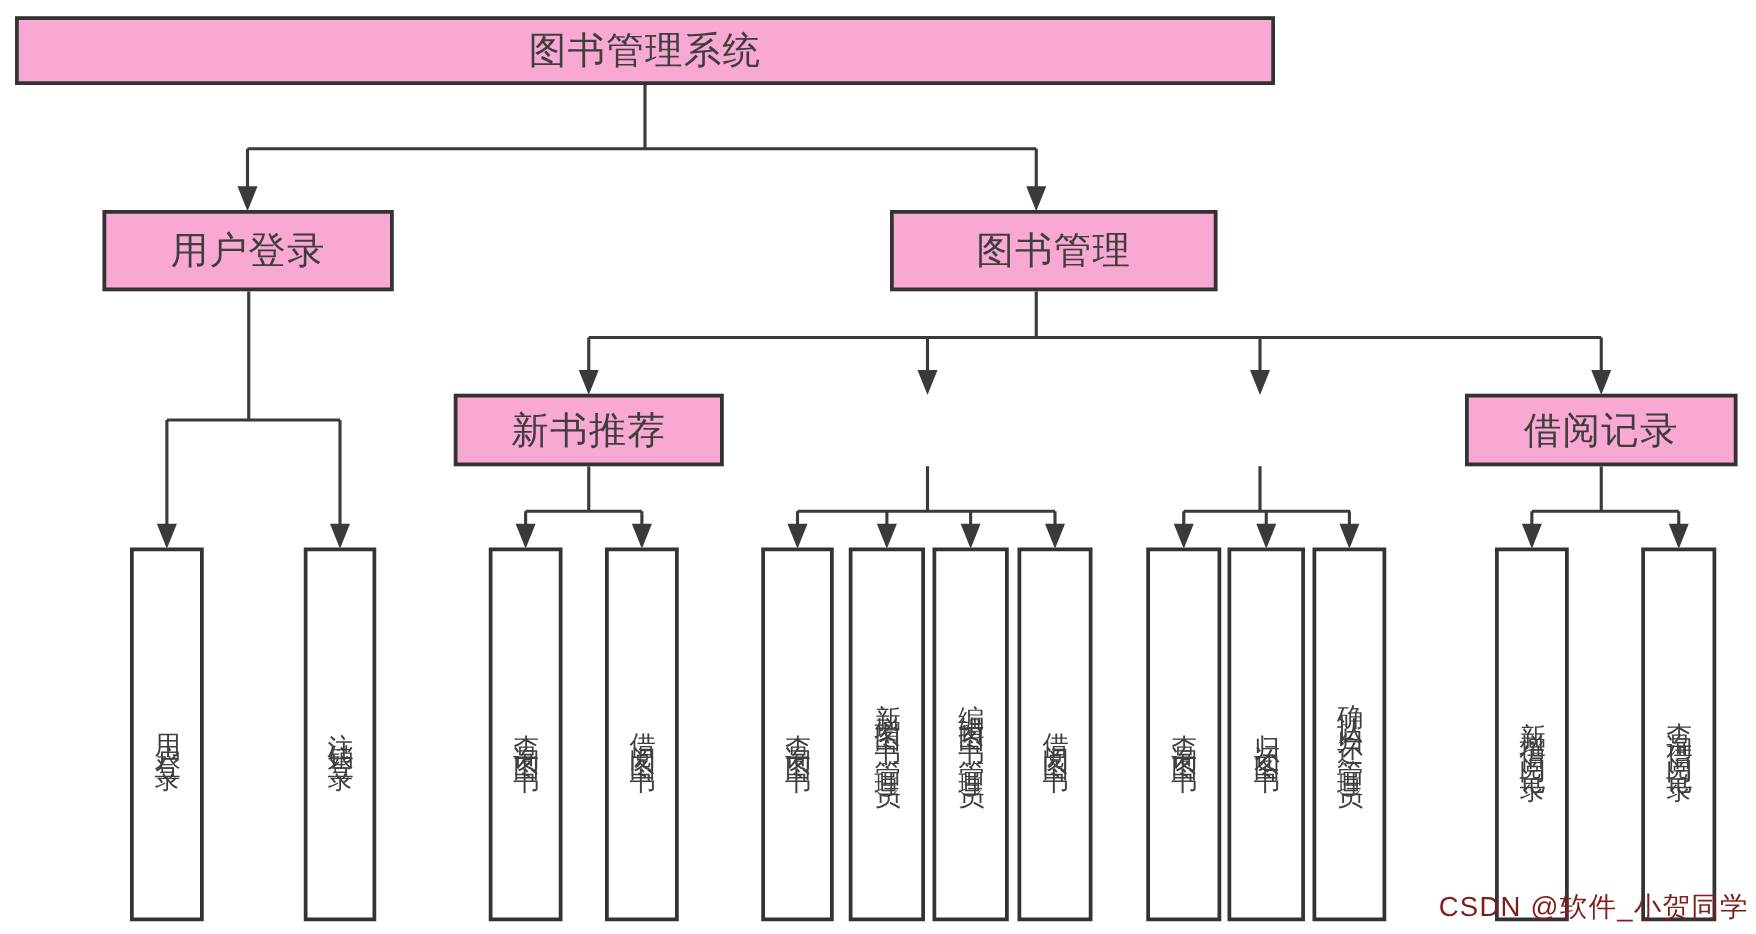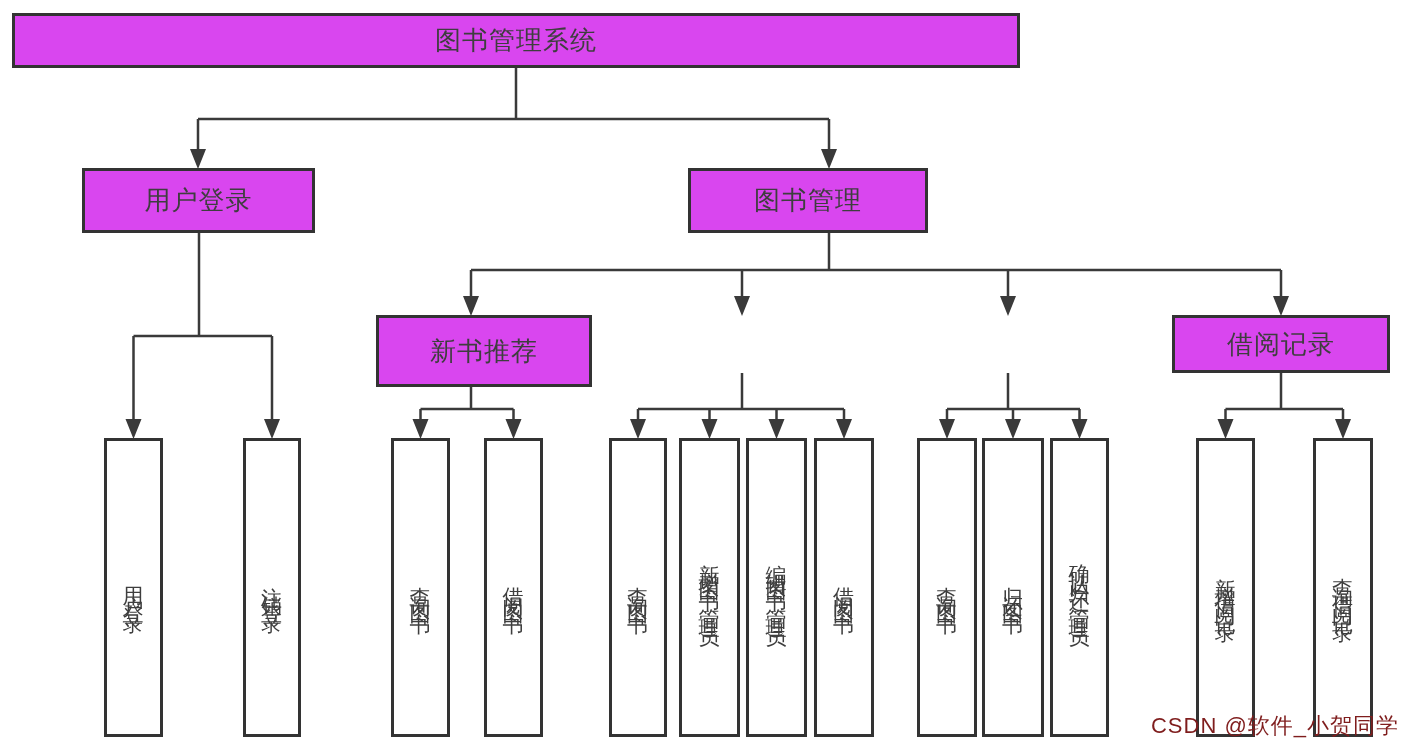--- a/index.html
+++ b/index.html
@@ -14,25 +14,25 @@
   }
   svg.connectors {
     position: absolute;
     left: 0; top: 0;
     z-index: 1;
   }
   .hnode {
     position: absolute;
     box-sizing: border-box;
     border: 3px solid #333333;
-    background: #d946ef;
+    background: #f9a8d4;
     display: flex;
     align-items: center;
     justify-content: center;
-    font-size: 26px;
+    font-size: 30px;
     letter-spacing: 1px;
     color: #3e3e3e;
     z-index: 2;
   }
   .leaf {
     position: absolute;
     box-sizing: border-box;
     top: 438px;
     height: 299px;
     border: 3px solid #333333;
@@ -95,23 +95,23 @@
       M939 419 L955 419 L947 439 Z
       M1005 419 L1021 419 L1013 439 Z
       M1071.5 419 L1087.5 419 L1079.5 439 Z
       M1217.5 419 L1233.5 419 L1225.5 439 Z
       M1335 419 L1351 419 L1343 439 Z"></path>
   </svg>
 
   <div class="hnode" style="left:12px; top:13px; width:1008px; height:55px;">图书管理系统</div>
 
   <div class="hnode" style="left:82px; top:168px; width:233px; height:65px;">用户登录</div>
-  <div class="hnode" style="left:688px; top:168px; width:240px; height:65px;">图书管理</div>
+  <div class="hnode" style="left:712px; top:168px; width:262px; height:65px;">图书管理</div>
 
-  <div class="hnode" style="left:376px; top:315px; width:216px; height:72px;font-family:Liberation Mono, monospace;">新书推荐</div>
+  <div class="hnode" style="left:363px; top:315px; width:216px; height:58px;font-family:Liberation Mono, monospace;">新书推荐</div>
   <div class="hnode" style="left:1172px; top:315px; width:218px; height:58px;">借阅记录</div>
 
   <div class="leaf" style="left:104px; width:59px;">
     <span class="vtext">用户登录</span>
   </div>
   <div class="leaf" style="left:243px; width:58px;">
     <span class="vtext">注销登录</span>
   </div>
   <div class="leaf" style="left:391px; width:59px;">
     <span class="vtext">查询图书</span>

